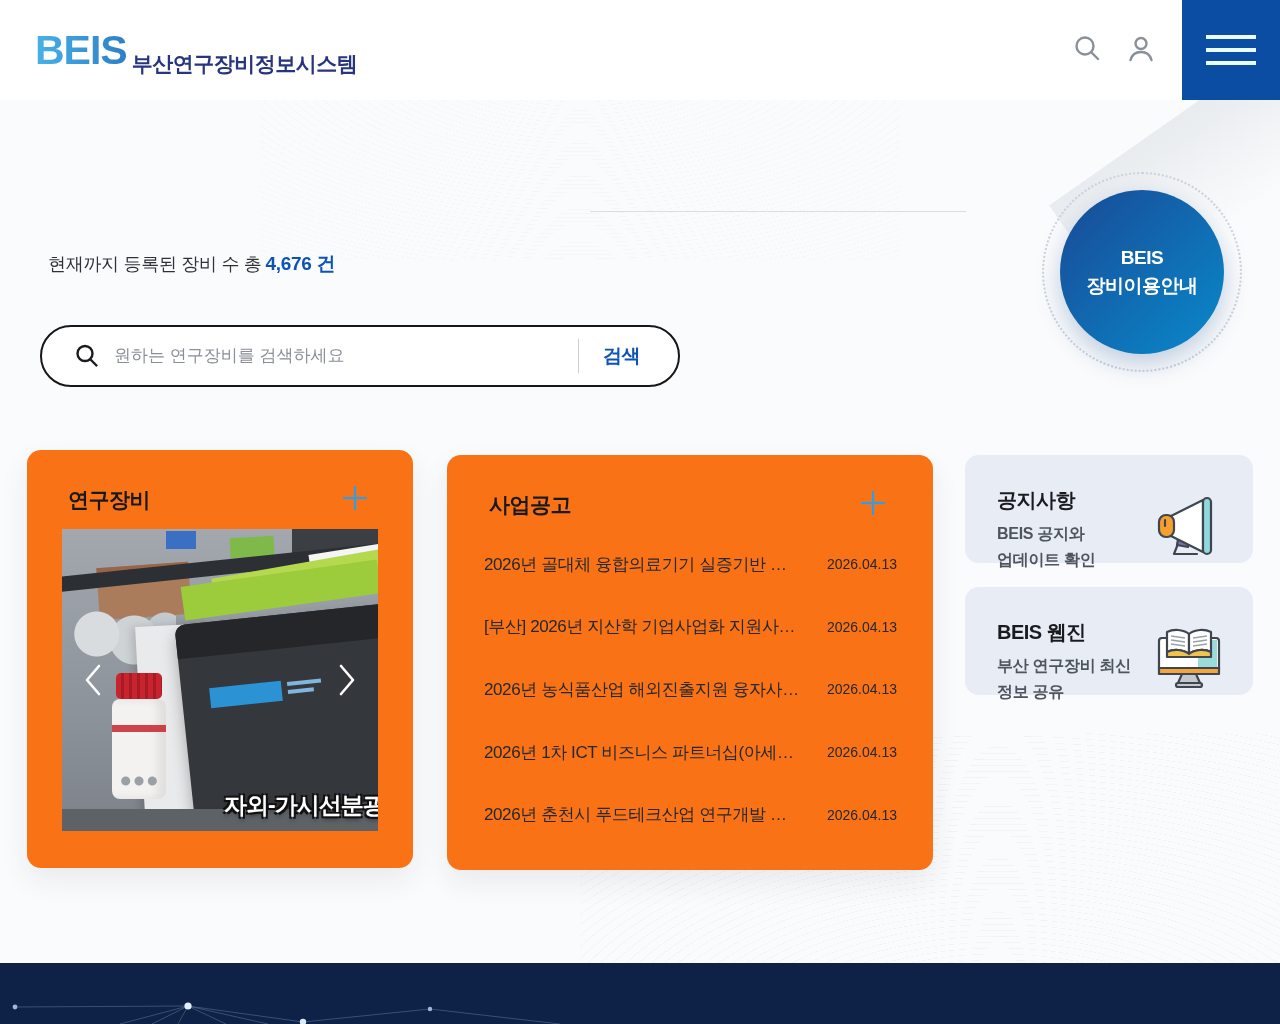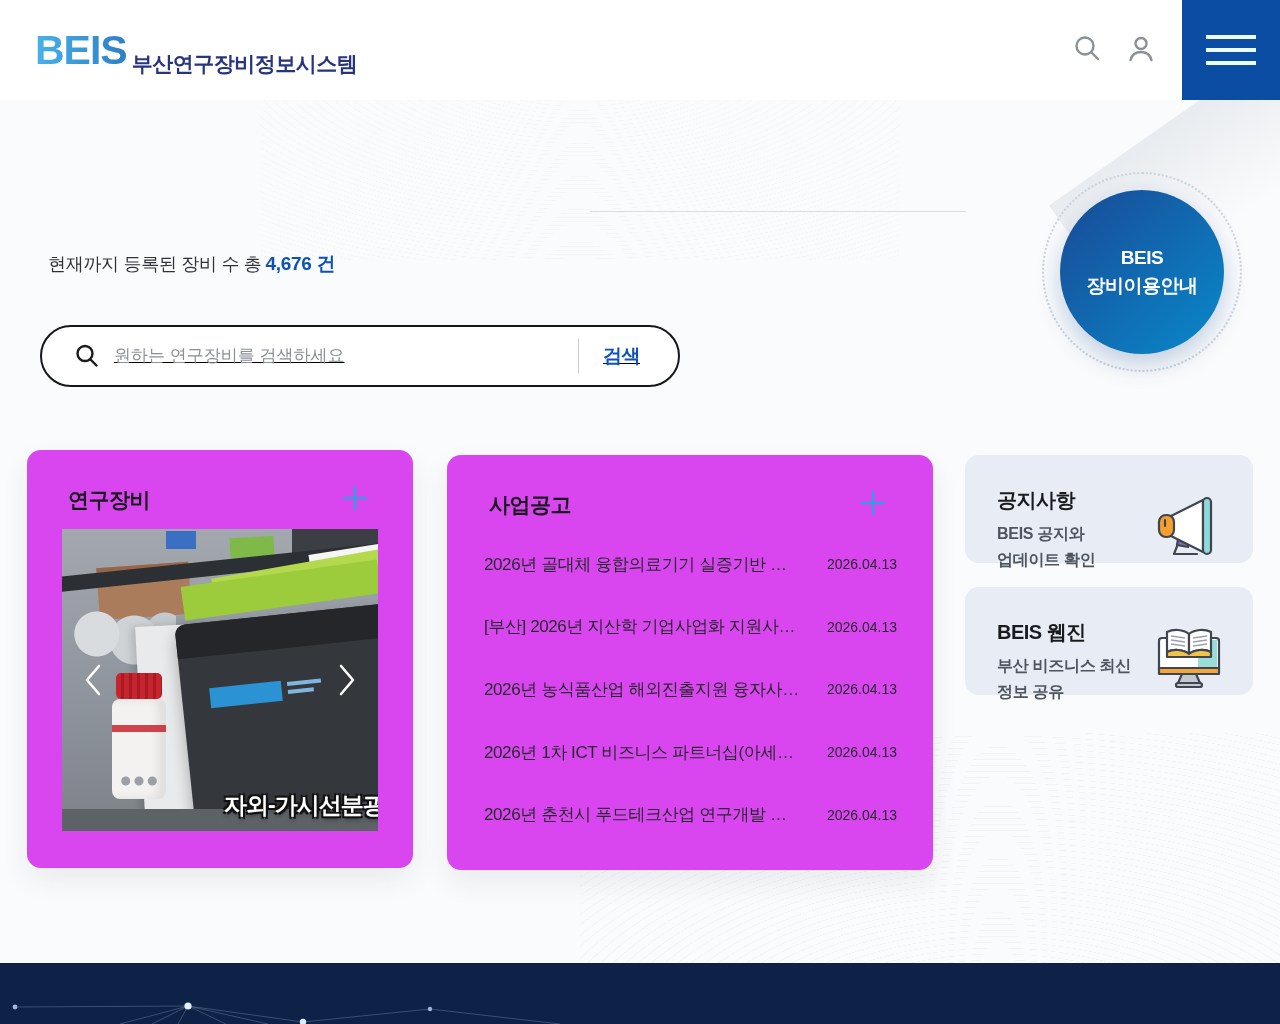--- a/index.html
+++ b/index.html
@@ -43,31 +43,31 @@
   .badge-ring { position:absolute; left:1042px; top:72px; width:200px; height:200px; border-radius:50%;
     border:2px dotted #c9d3de; display:flex; align-items:center; justify-content:center; }
   .badge { width:164px; height:164px; border-radius:50%; cursor:pointer;
     background:linear-gradient(135deg,#17509b 10%,#0a86c8 95%);
     display:flex; flex-direction:column; align-items:center; justify-content:center;
     color:#fff; font-weight:800; font-size:19px; line-height:1.5; letter-spacing:-0.5px;
     box-shadow:0 10px 24px rgba(20,70,140,.25); }
 
   
   .searchbar { position:absolute; left:40px; top:225px; width:640px; height:62px; background:#fff;
-    border:2px solid #15171a; border-radius:32px; display:flex; align-items:center; padding:0 26px 0 32px;text-decoration:underline; }
+    border:2px solid #15171a; border-radius:32px; display:flex; align-items:center; padding:0 26px 0 32px; }
   .searchbar .sicon { flex:0 0 auto; margin-right:14px; display:flex; }
   .search-input { flex:1 1 auto; border:none; outline:none; font-size:17px; color:#333; background:transparent;
     font-family:"Liberation Sans","DejaVu Sans",sans-serif; }
   .search-input::placeholder { color:#8a8f96; }
   .search-divider { width:1px; height:34px; background:#ccc; margin:0 0 0 8px; }
   .search-submit { background:none; border:none; font-size:19px; font-weight:800; color:#0d52b5; cursor:pointer;
     padding:10px 12px 10px 24px; letter-spacing:-0.5px; font-family:inherit; }
 
   
-  .card { position:absolute; background:#d946ef; border-radius:14px; box-shadow:0 12px 28px rgba(30,40,60,.08); }
+  .card { position:absolute; background:#f97316; border-radius:14px; box-shadow:0 12px 28px rgba(30,40,60,.08); }
   .card-head { display:flex; align-items:center; justify-content:space-between; }
   .card-title { font-size:21px; font-weight:700; color:#17191c; letter-spacing:-0.5px; }
   .plus-btn { background:none; border:none; cursor:pointer; display:flex; padding:2px; }
 
   .card-equip { left:27px; top:350px; width:386px; height:418px; }
   .card-equip .card-head { padding:32px 42px 0 41px; }
   .photo { position:absolute; left:35px; top:79px; width:316px; height:302px; overflow:hidden; cursor:pointer;
     background:linear-gradient(180deg,#a2a8ae 0%,#8d939a 60%,#7c8288 100%); }
   .ph { position:absolute; }
   .ph-shelfbar { left:-12px; top:30px; width:360px; height:15px; background:#2c2f33; transform:rotate(-6deg); }
@@ -289,21 +289,21 @@
             <polygon points="18,22 50,6 50,58 18,42" fill="#fff"></polygon>
             <rect x="50" y="4" width="8" height="56" rx="4" fill="#8fd8dc"></rect>
             <rect x="6" y="21" width="15" height="22" rx="7" fill="#f59f2f"></rect>
             <line x1="12" y1="26" x2="12" y2="32" stroke="#3f4650" stroke-linecap="round"></line>
           </svg>
         </span>
       </article>
       <article class="side-card">
         <h3 class="side-title">BEIS 웹진</h3>
         <p class="side-desc">
-          <span style="display:block;">부산 비즈니스 최신</span>
+          <span style="display:block;">부산 연구장비 최신</span>
           <span style="display:block;">정보 공유</span>
         </p>
         <span class="side-icon">
           <svg width="72" height="66" viewBox="0 0 72 66" fill="none" stroke="#3f4650" stroke-width="2.2" stroke-linejoin="round">
             <rect x="6" y="12" width="60" height="34" rx="3" fill="#fff"></rect>
             <rect x="45" y="14" width="19" height="30" fill="#99dcda" stroke="none"></rect>
             <rect x="6" y="42" width="60" height="6" fill="#f5a63a"></rect>
             <polygon points="29,48 43,48 47,57 25,57" fill="#c3c9cf"></polygon>
             <rect x="23" y="57" width="26" height="4" rx="2" fill="#c3c9cf"></rect>
             <path d="M36 8 C30 3 20 3 14 6 L14 26 C20 23 30 23 36 28 Z" fill="#fff"></path>

